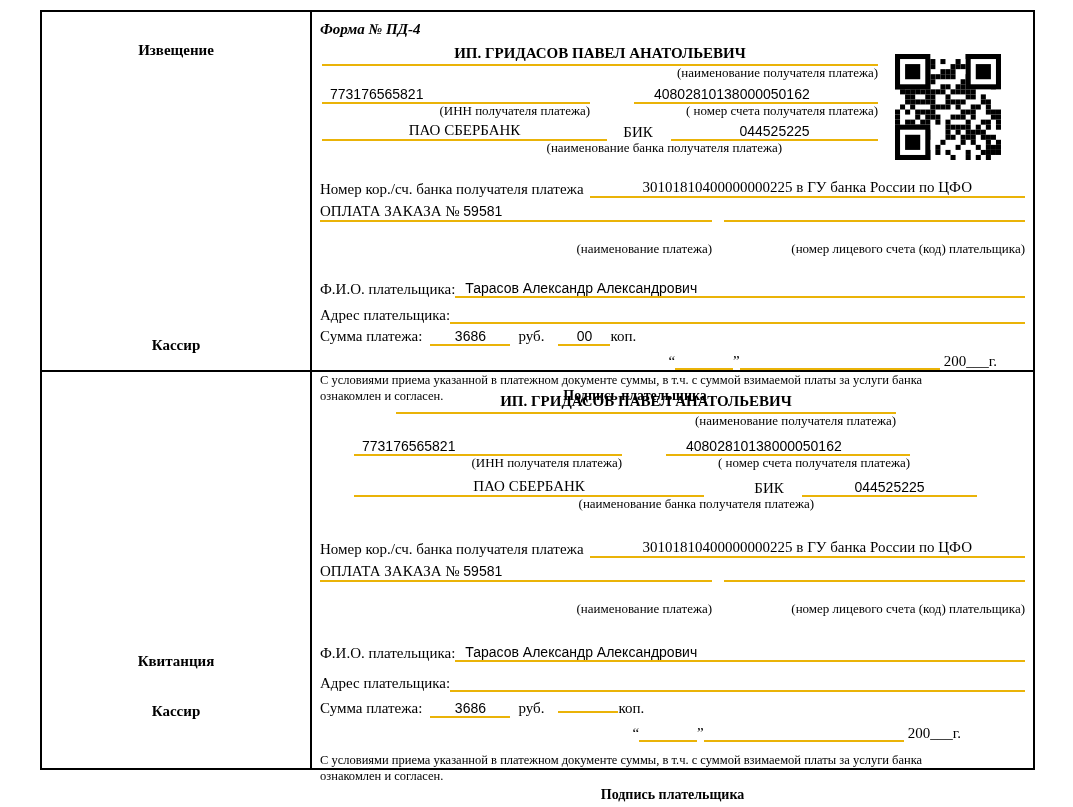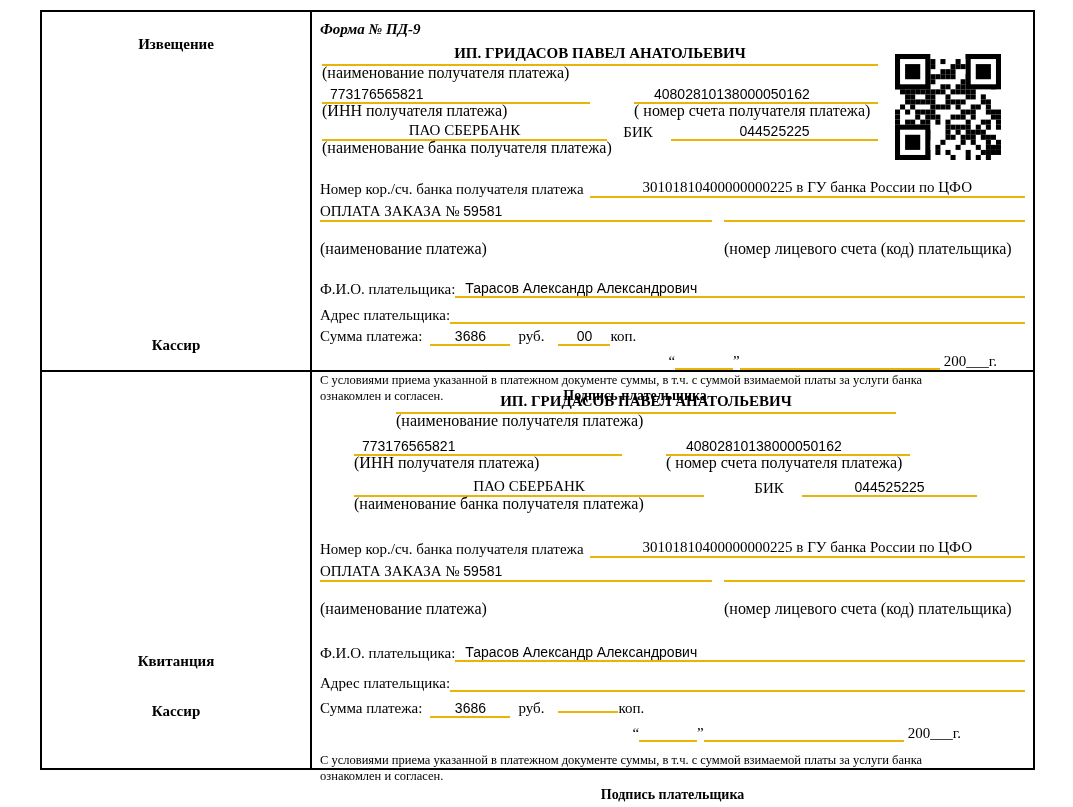--- a/index.html
+++ b/index.html
@@ -5,36 +5,36 @@
   * { margin:0; padding:0; box-sizing:border-box; }
   html,body { width:1073px; height:807px; background:#fff; overflow:hidden;
     font-family:"Liberation Serif","DejaVu Serif",serif; color:#000; }
   .sheet { position:absolute; left:40px; top:10px; width:995px; height:760px; border:2px solid #000; }
   .sec { display:flex; }
   .sec1 { height:360px; border-bottom:2px solid #000; }
   .sec2 { height:396px; }
   .cell-left { width:270px; border-right:2px solid #000; position:relative; flex:0 0 270px; }
   .cell-right { flex:1; position:relative; padding:4px 8px 0 8px; font-size:15px; }
   .side-label { font-weight:bold; font-size:15px; text-align:center; width:100%; }
-  .sec1 .top-label { margin-top:24px; }
+  .sec1 .top-label { margin-top:30px; }
   .sec1 .cashier-label { position:absolute; bottom:16px; left:0; }
   .sec2 .top-label { position:absolute; bottom:98px; left:0; }
   .sec2 .cashier-label { position:absolute; bottom:48px; left:0; }
 
   .hdr-row { display:flex; justify-content:space-between; align-items:center; height:26px; padding-right:165px; }
   .logo { display:flex; align-items:center; gap:6px; background:#f2f2f2; border-radius:3px; padding:3px 13px; }
   .logo-icon { width:15px; height:15px; }
   .logo-text { color:#0f8a2f; font-weight:bold; font-size:11px; letter-spacing:.5px;
     font-family:"Liberation Sans","DejaVu Sans",sans-serif; }
   .form-no { font-weight:bold; font-style:italic; font-size:15px; }
 
   .qr { position:absolute; top:42px; right:32px; width:106px; height:106px; }
 
   .u { border-bottom:2px solid #eab308; }
-  .cap { font-size:16px; line-height:14px; text-align:left; }
+  .cap { font-size:13px; line-height:14px; text-align:right; }
   .val { font-family:"Liberation Sans","DejaVu Sans",sans-serif; font-size:14px; }
   .fl { display:flex; align-items:flex-end; }
   .center { text-align:center; }
   .bold { font-weight:bold; }
   .flex1 { flex:1;margin-top:20px; }
   .mt2 { margin-top:2px; } .mt4 { margin-top:4px; } .mt6 { margin-top:6px; }
   .sec2 .mt4 { margin-top:8px; } .sec2 .mt6 { margin-top:10px; }
 
   .w556 { width:556px; margin-left:2px; }
   .recipient { line-height:22px; }
@@ -303,21 +303,21 @@
           <rect x="10" y="10" width="15" height="15" fill="#000"></rect>
           <rect x="70" y="0" width="35" height="35" fill="#000"></rect>
           <rect x="75" y="5" width="25" height="25" fill="#fff"></rect>
           <rect x="80" y="10" width="15" height="15" fill="#000"></rect>
           <rect x="0" y="70" width="35" height="35" fill="#000"></rect>
           <rect x="5" y="75" width="25" height="25" fill="#fff"></rect>
           <rect x="10" y="80" width="15" height="15" fill="#000"></rect>
         </svg>
 
       <div class="hdr-row">
-        <div class="form-no">Форма № ПД-9</div>
+        <div class="form-no">Форма № ПД-4</div>
       </div>
 
       <div class="w556 u bold center recipient">ИП. ГРИДАСОВ ПАВЕЛ АНАТОЛЬЕВИЧ</div>
       <div class="w556 cap">(наименование получателя платежа)</div>
 
       <div class="fl w556 mt6">
         <div class="u b1 val">773176565821</div>
         <div class="u b2 val">40802810138000050162</div>
       </div>
       <div class="fl w556">

